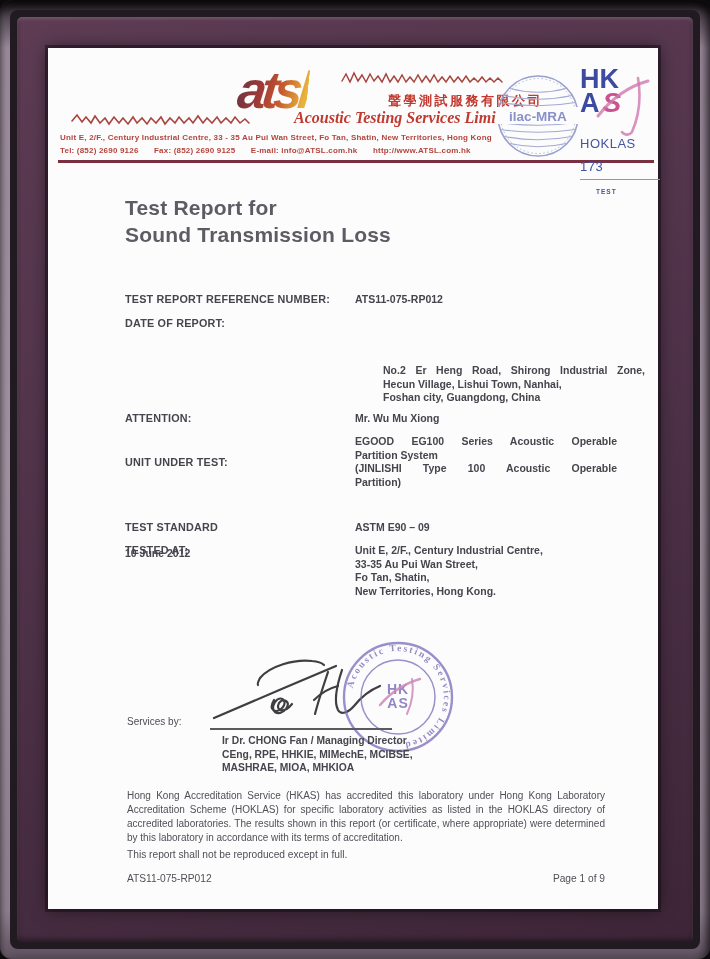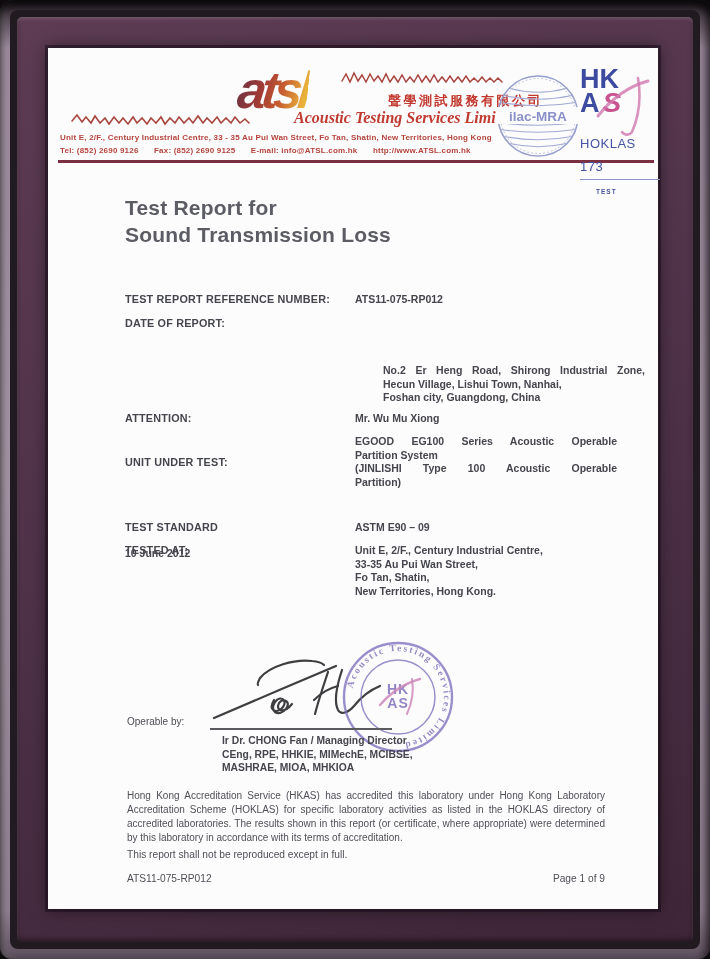--- a/index.html
+++ b/index.html
@@ -214,21 +214,21 @@
     <text font-family="Liberation Serif, serif" font-size="9.5" font-weight="600" fill="#7b6ab5" letter-spacing="2">
       <textPath href="#ringPath" startOffset="3%">Acoustic Testing Services Limited</textPath>
     </text>
     <text x="58" y="108" text-anchor="middle" font-size="9" fill="#7b6ab5">*</text>
     <text x="58" y="55" text-anchor="middle" font-family="Liberation Sans, sans-serif" font-size="14" font-weight="800" fill="#7563b6" letter-spacing="1">HK</text>
     <text x="58" y="69" text-anchor="middle" font-family="Liberation Sans, sans-serif" font-size="14" font-weight="800" fill="#7563b6" letter-spacing="1">AS</text>
     <path d="M40,66 C52,52 66,44 80,40" fill="none" stroke="#c06aa6" stroke-width="2.4" stroke-linecap="round" opacity=".85"></path>
     <path d="M72,40 C74,52 72,64 67,75" fill="none" stroke="#c06aa6" stroke-width="2" stroke-linecap="round" opacity=".85"></path>
   </svg>
 
-  <div class="abs approved" style="left:79px;top:668px;">Operable by:</div>
+  <div class="abs approved" style="left:79px;top:668px;">Services by:</div>
 
   <div class="abs sig-line" style="left:162px;top:680px;width:182px;"></div>
 
   <div class="abs sig-name" style="left:174px;top:686px;">
     <div>Ir Dr. CHONG Fan / Managing Director</div>
     <div>CEng, RPE, HHKIE, MIMechE, MCIBSE,</div>
     <div>MASHRAE, MIOA, MHKIOA</div>
   </div>
 
   <div class="abs acc-text" style="left:79px;top:741px;">Hong Kong Accreditation Service (HKAS) has accredited this laboratory under Hong Kong Laboratory Accreditation Scheme (HOKLAS) for specific laboratory activities as listed in the HOKLAS directory of accredited laboratories. The results shown in this report (or certificate, where appropriate) were determined by this laboratory in accordance with its terms of accreditation.</div>

